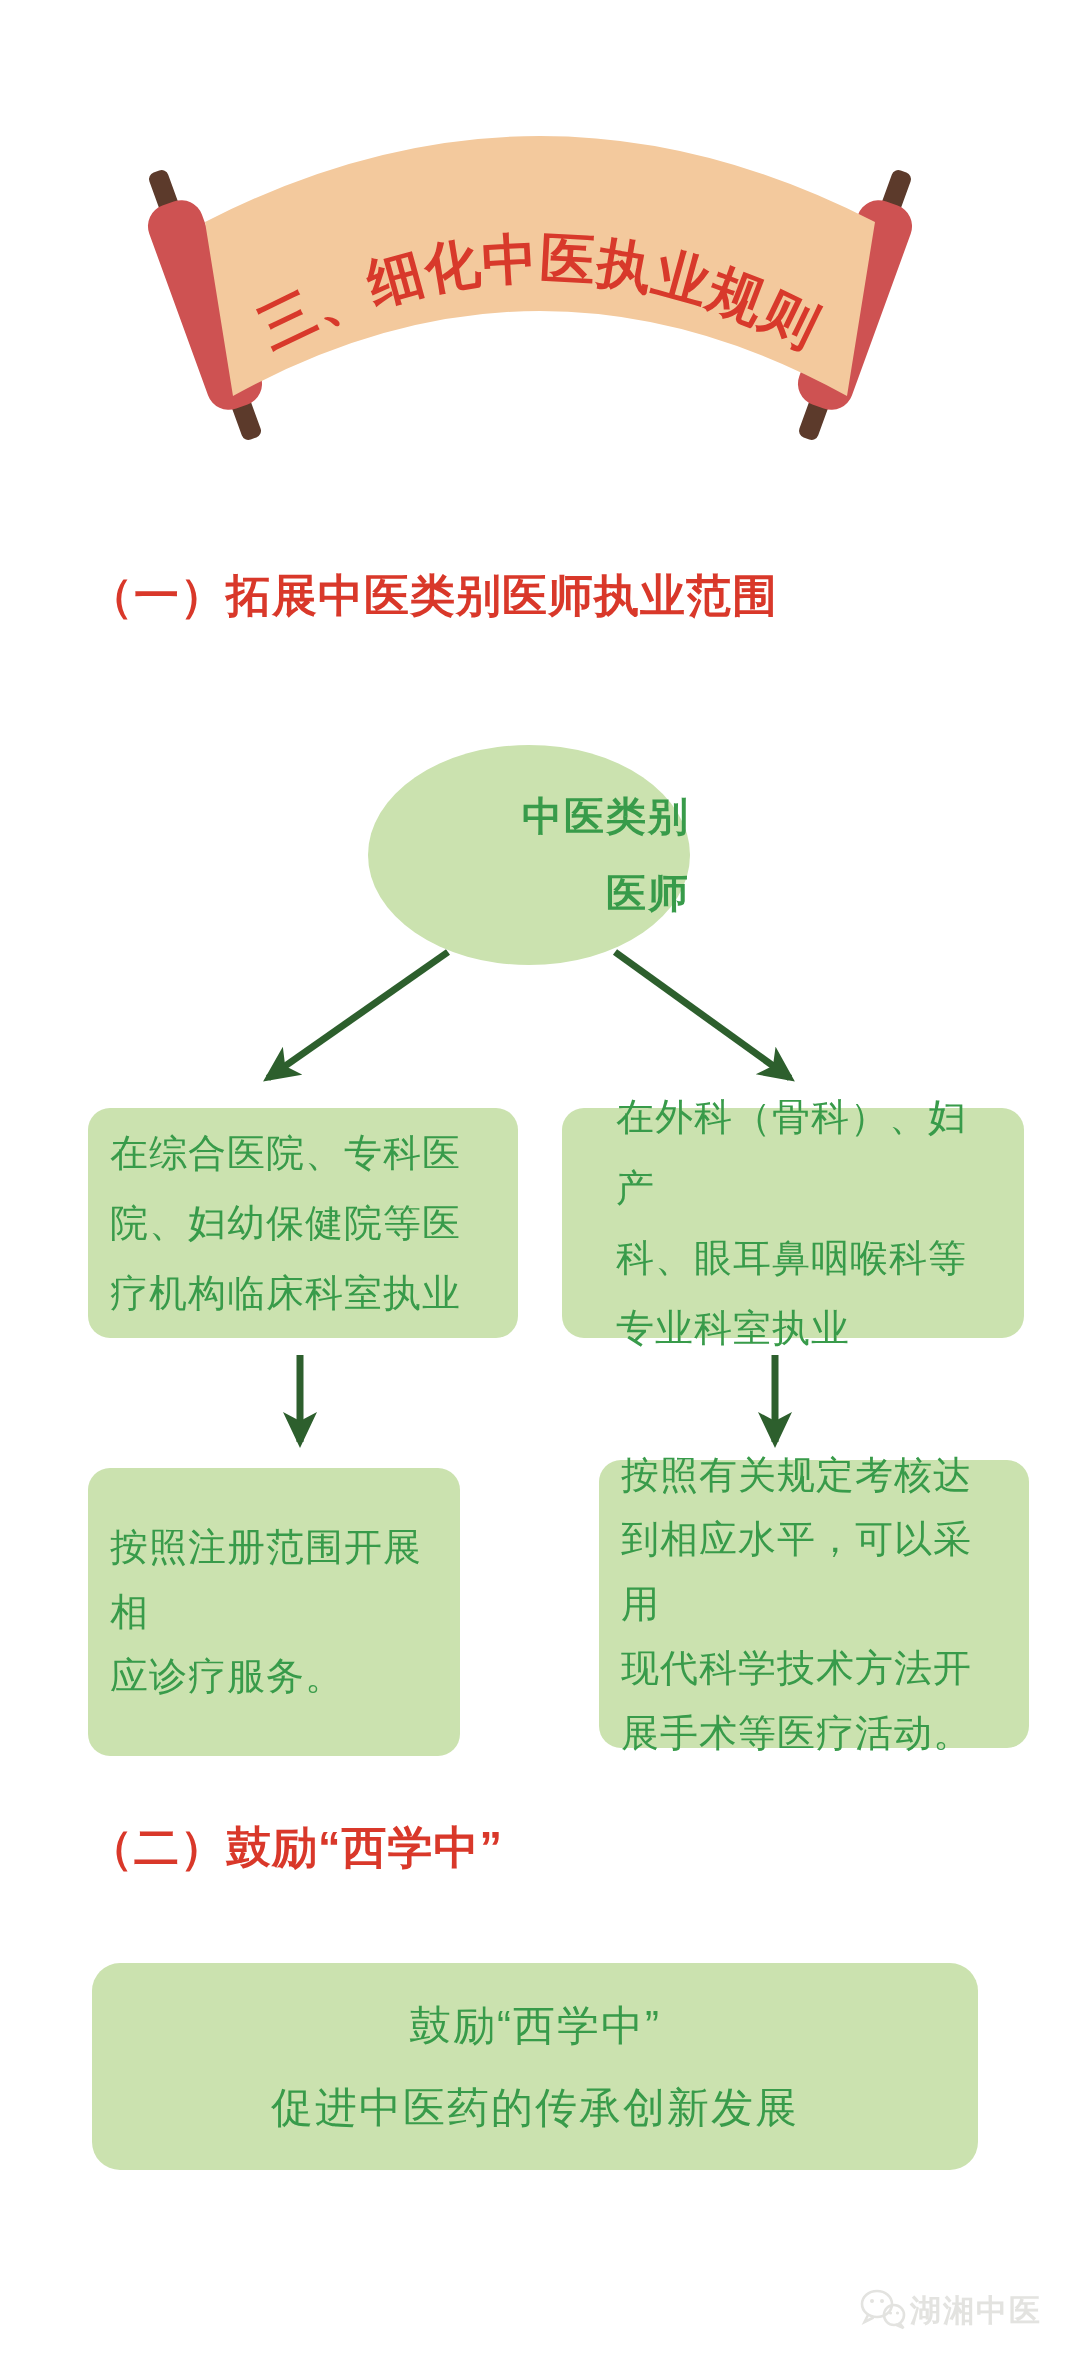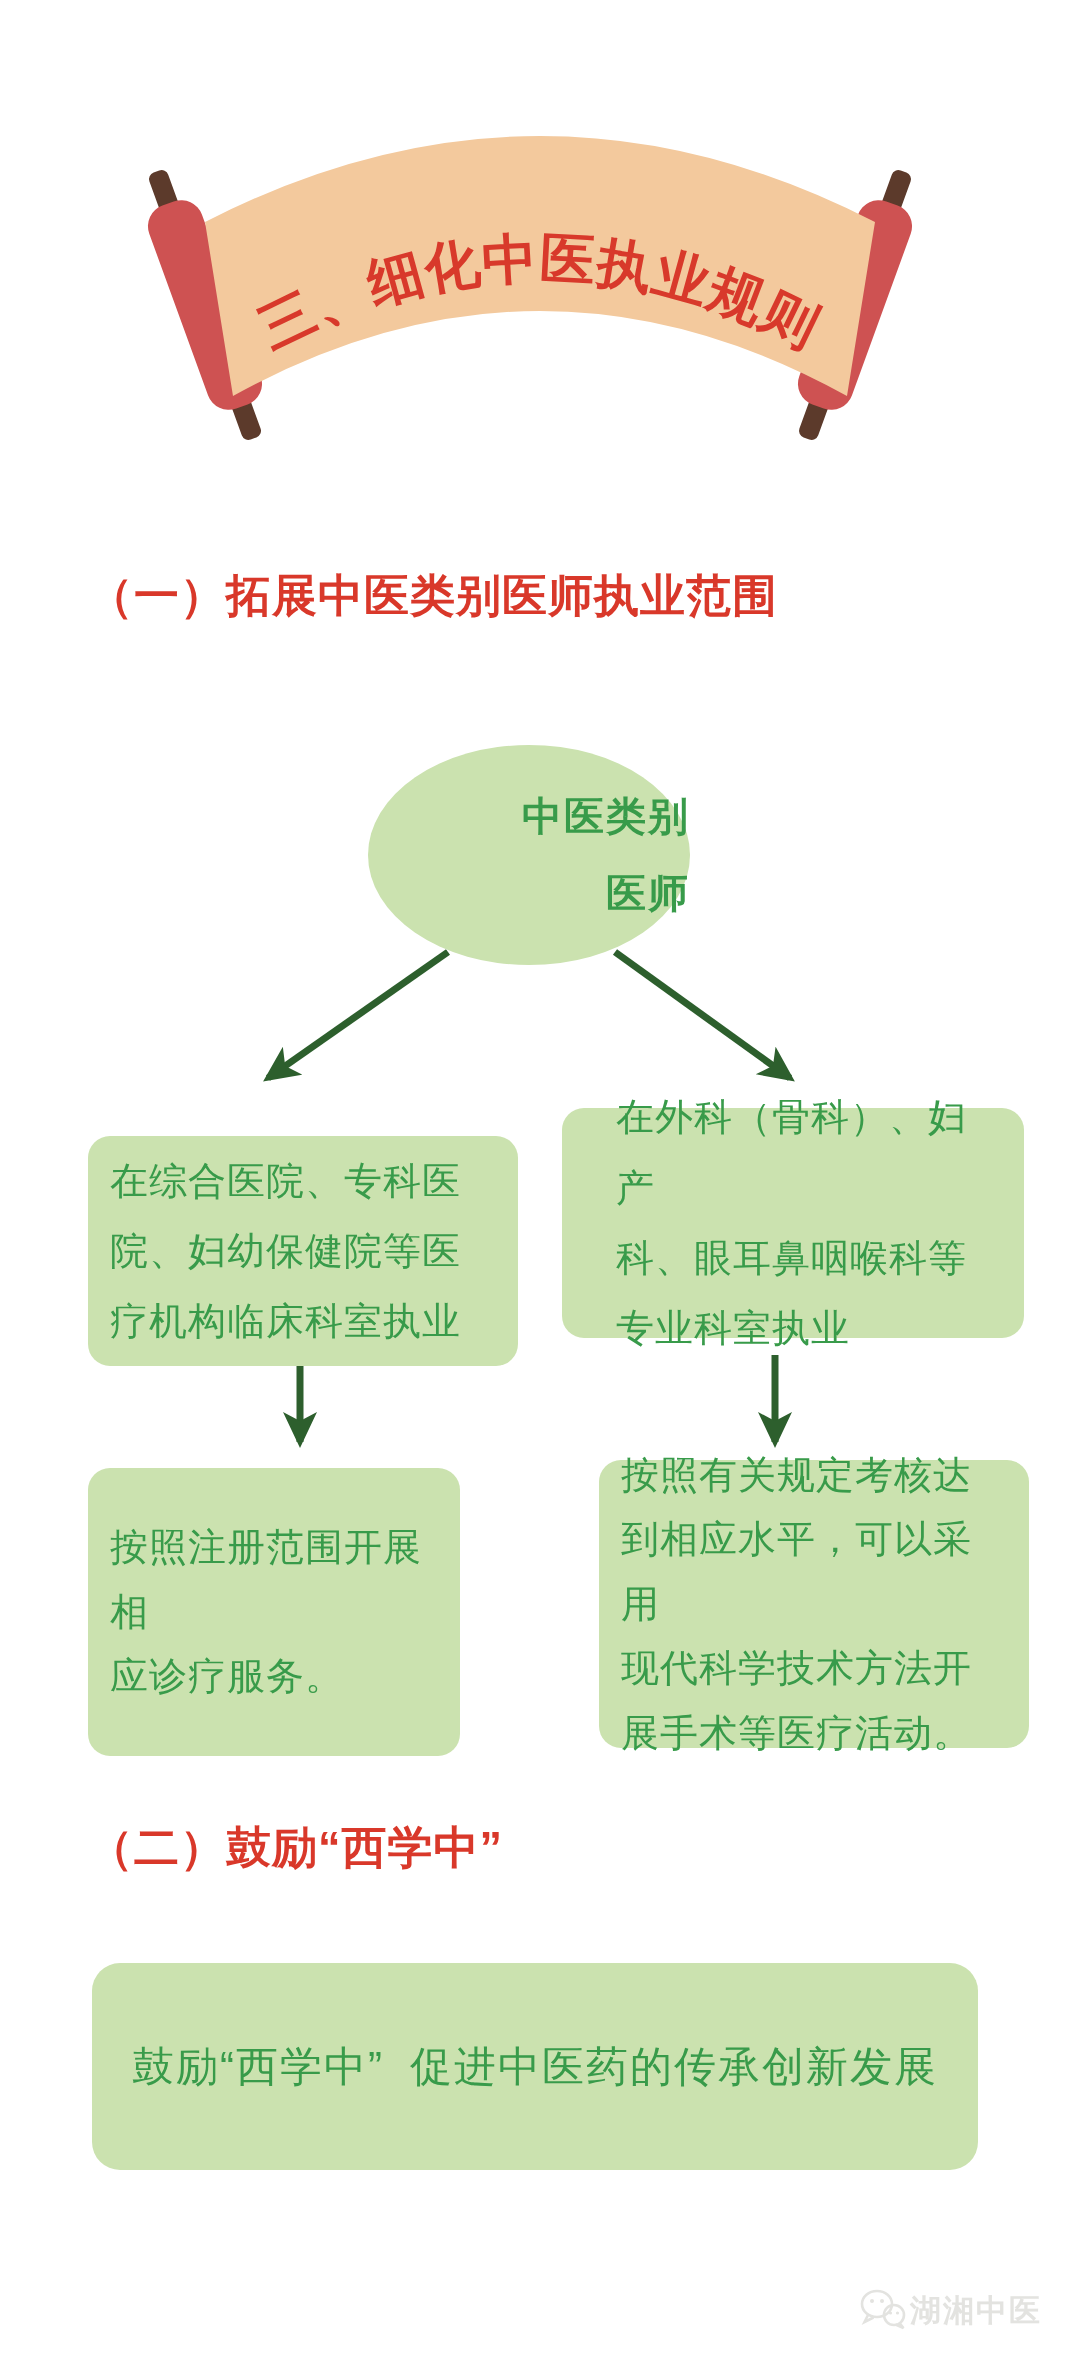--- a/index.html
+++ b/index.html
@@ -24,28 +24,28 @@
     background:var(--box_green);border-radius:50%;
     display:flex;flex-direction:column;align-items:flex-end;justify-content:center;gap:22px;
     color:var(--text_green);font-size:40px;font-weight:600;letter-spacing:2px;
   }
   .box{
     position:absolute;background:var(--box_green);border-radius:22px;
     color:var(--text_green);font-size:38px;line-height:1.85;font-weight:500;
     display:flex;align-items:center;
   }
   .box .txt{white-space:pre-line;padding:0 22px;letter-spacing:1px;}
-  .box.b1{left:88px;top:1136px;width:430px;height:230px;}
+  .box.b1{left:88px;top:1108px;width:430px;height:230px;}
   .box.b2{left:562px;top:1108px;width:430px;height:230px;padding-left:32px;}
   .box.b3{left:88px;top:1468px;width:372px;height:288px;line-height:1.7;}
   .box.b4{left:562px;top:1460px;width:430px;height:288px;line-height:1.7;margin-left:37px;}
   .bigbox{
     position:absolute;left:92px;top:1963px;width:886px;height:207px;
     background:var(--box_green);border-radius:28px;
-    display:flex;align-items:center;justify-content:center;gap:26px;
+    display:flex;flex-direction:column;align-items:center;justify-content:center;gap:26px;
     color:var(--text_green);font-size:42px;font-weight:500;letter-spacing:2px;
   }
   .footer{
     position:absolute;right:38px;top:2286px;height:50px;
     display:flex;align-items:center;gap:0;
     color:var(--watermark_gray);font-size:31px;font-weight:600;letter-spacing:2px;
   }
 </style>
 </head>
 <body>

